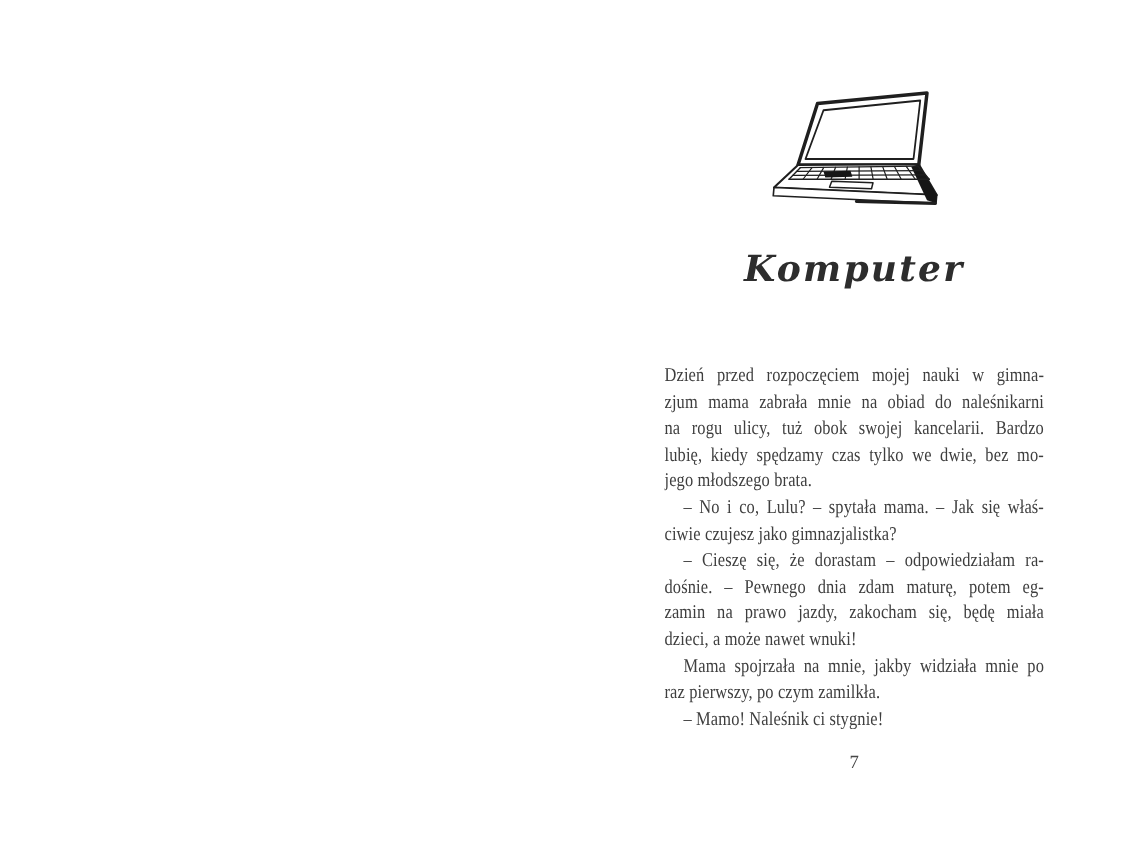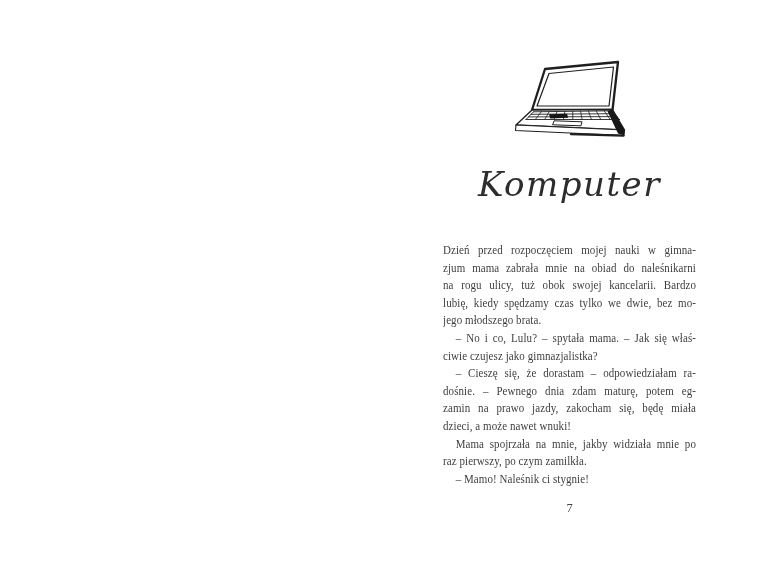--- a/index.html
+++ b/index.html
@@ -20,22 +20,22 @@
   }
   .illustration svg { display: block; width: 100%; height: 100%; }
   .chapter-title {
     position: absolute;
     left: 443px;
     top: 164px;
     width: 253px;
     text-align: center;
     font-family: "DejaVu Serif", serif;
     font-style: italic;
-    font-weight: 400;
-    font-size: 34px;
+    font-weight: 700;
+    font-size: 24px;
     letter-spacing: 1.5px;
     color: #2d2d2d;
   }
   .body-text {
     position: absolute;
     left: 443px;
     top: 241px;
     width: 300px;
     transform: scaleX(0.8433);
     transform-origin: 0 0;

